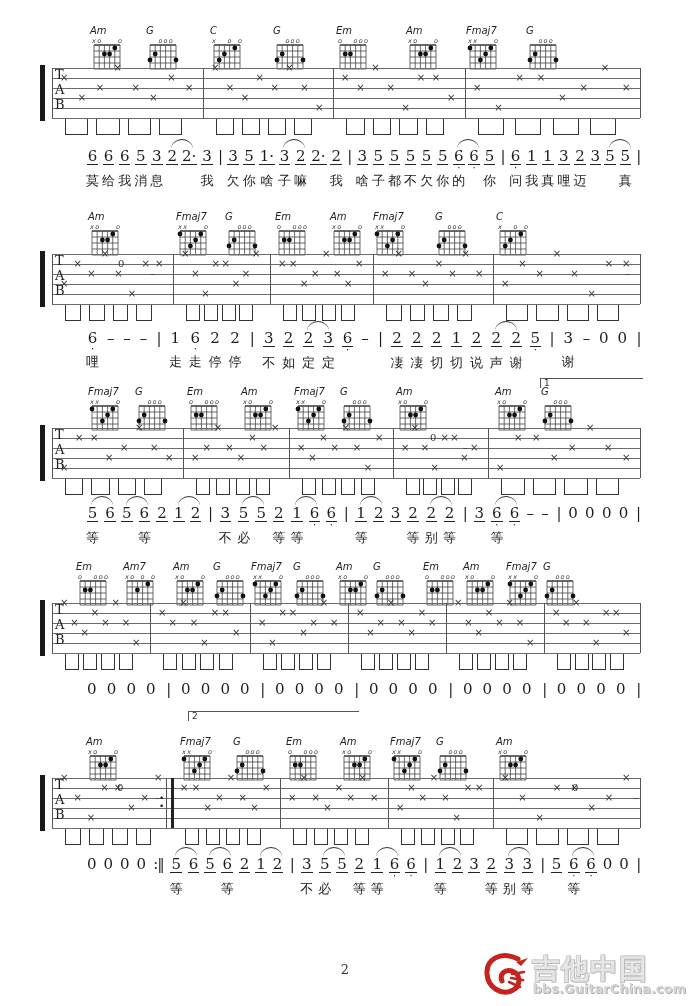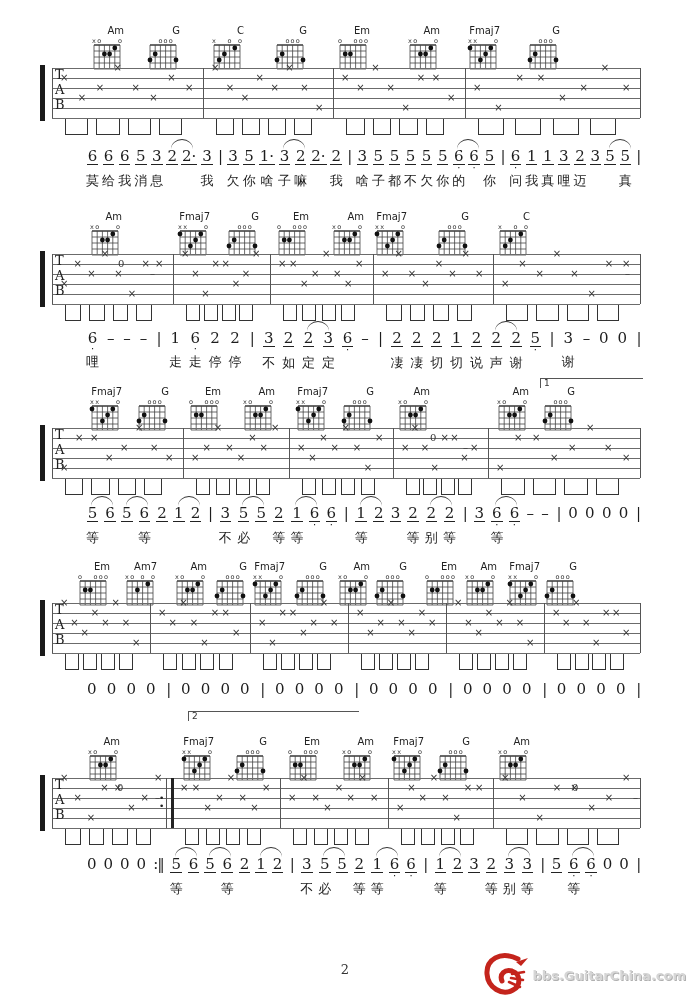--- a/index.html
+++ b/index.html
@@ -6,21 +6,21 @@
   .sheet{position:relative;width:690px;height:1006px;background:#fff;overflow:hidden;
          font-family:"DejaVu Sans",sans-serif;color:#222;}
   .line{position:absolute;height:1px;background:#6b6b6b;}
   .bar{position:absolute;width:1px;background:#555;}
   .bracket{position:absolute;width:5px;background:#1a1a1a;}
   .tabletter{position:absolute;font-family:"DejaVu Serif",serif;font-size:13px;color:#222;line-height:13px;}
   .xmark{position:absolute;font-size:10px;line-height:10px;color:#3a3a3a;}
   .beam{position:absolute;border-left:1.5px solid #333;border-right:1.5px solid #333;border-bottom:1.5px solid #333;}
   .extra{position:absolute;font-size:10px;line-height:10px;color:#333;font-family:"DejaVu Serif",serif;}
   .rptdots{position:absolute;font-size:9px;line-height:8px;color:#222;}
-  .chord{position:absolute;text-align:right;}
+  .chord{position:absolute;text-align:left;font-style:italic;}
   .chord .cname{font-size:10px;line-height:9px;margin-bottom:1px;color:#222;}
   .melody{position:absolute;display:flex;justify-content:space-between;align-items:flex-start;}
   .tok{position:relative;display:flex;flex-direction:column;align-items:center;min-width:7px;}
   .tok .num{font-family:"DejaVu Serif",serif;font-size:15px;line-height:16px;color:#1d1d1d;padding:0 1px;}
   .tok .num.u{border-bottom:1.5px solid #222;}
   .tok .ld{font-size:10px;line-height:6px;height:6px;color:#111;}
   .tok .lyr{font-size:13px;line-height:15px;margin-top:2px;color:#1d1d1d;white-space:nowrap;}
   .tok .arc{position:absolute;top:-9px;left:5px;width:22px;height:9px;
             border-top:1.6px solid #333;border-radius:50% 50% 0 0 / 100% 100% 0 0;}
   .tok.barline .num{font-size:15px;letter-spacing:-1px;}
@@ -2161,16 +2161,17 @@
       </div>
     </div>
   <div class="pagenum">2</div>
   <div class="watermark">
     <svg width="52" height="50" viewBox="0 0 52 50">
       <path d="M40 9 C22 0 8 10 9 24 C10 38 24 46 35 40 C43 36 43 24 34 21 C27 19 21 24 24 31" fill="none" stroke="#c4241c" stroke-width="5" stroke-linecap="round"></path>
       <path d="M38 12 L50 8 L43 16 Z" fill="#c4241c"></path>
       <path d="M34 24 L46 22 M33 28 L45 30 M31 32 L42 37" stroke="#c4241c" stroke-width="2.5" stroke-linecap="round" fill="none"></path>
     </svg>
     <div class="wm-text">
+      <div class="brand">吉他中国</div>
       <div class="site">bbs.GuitarChina.com</div>
     </div>
   </div>
 </div>
 
 </body></html>

